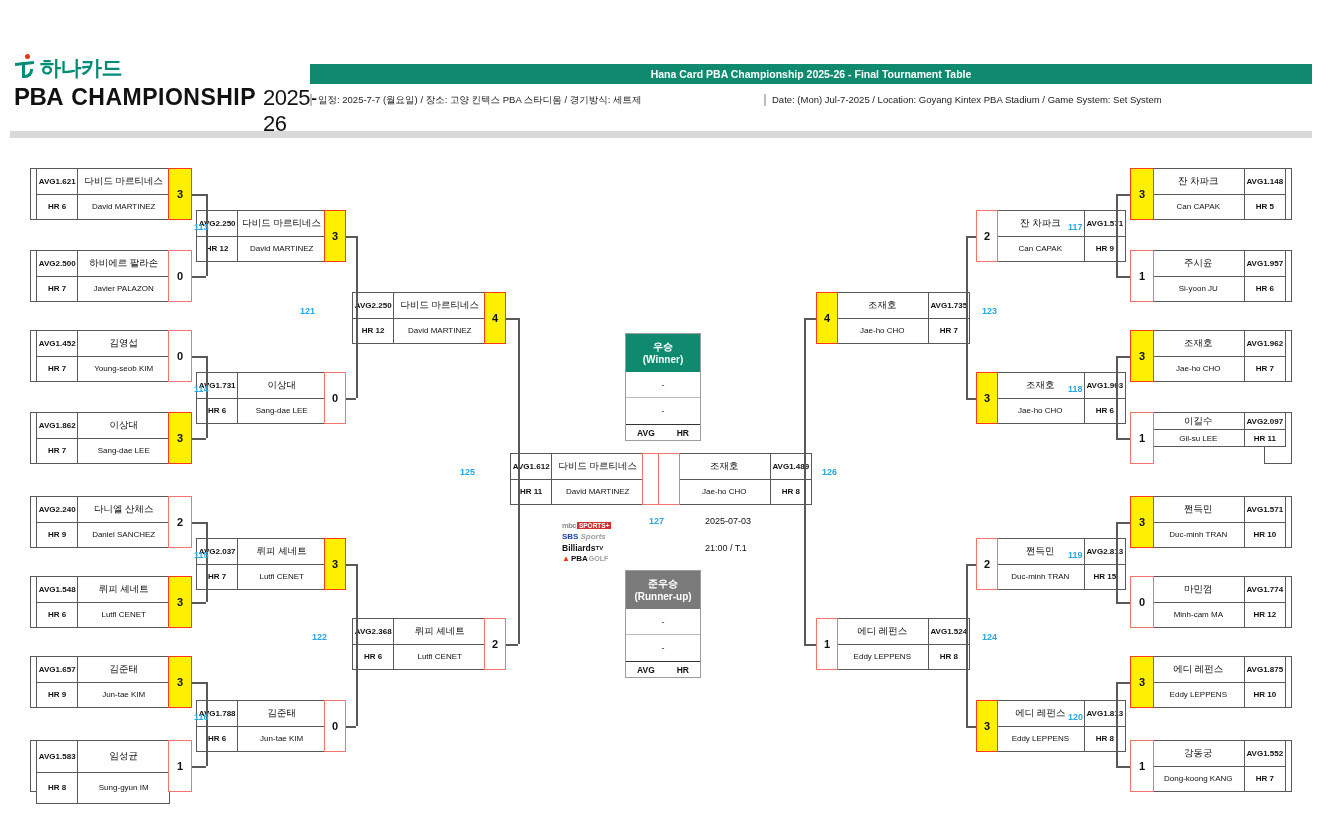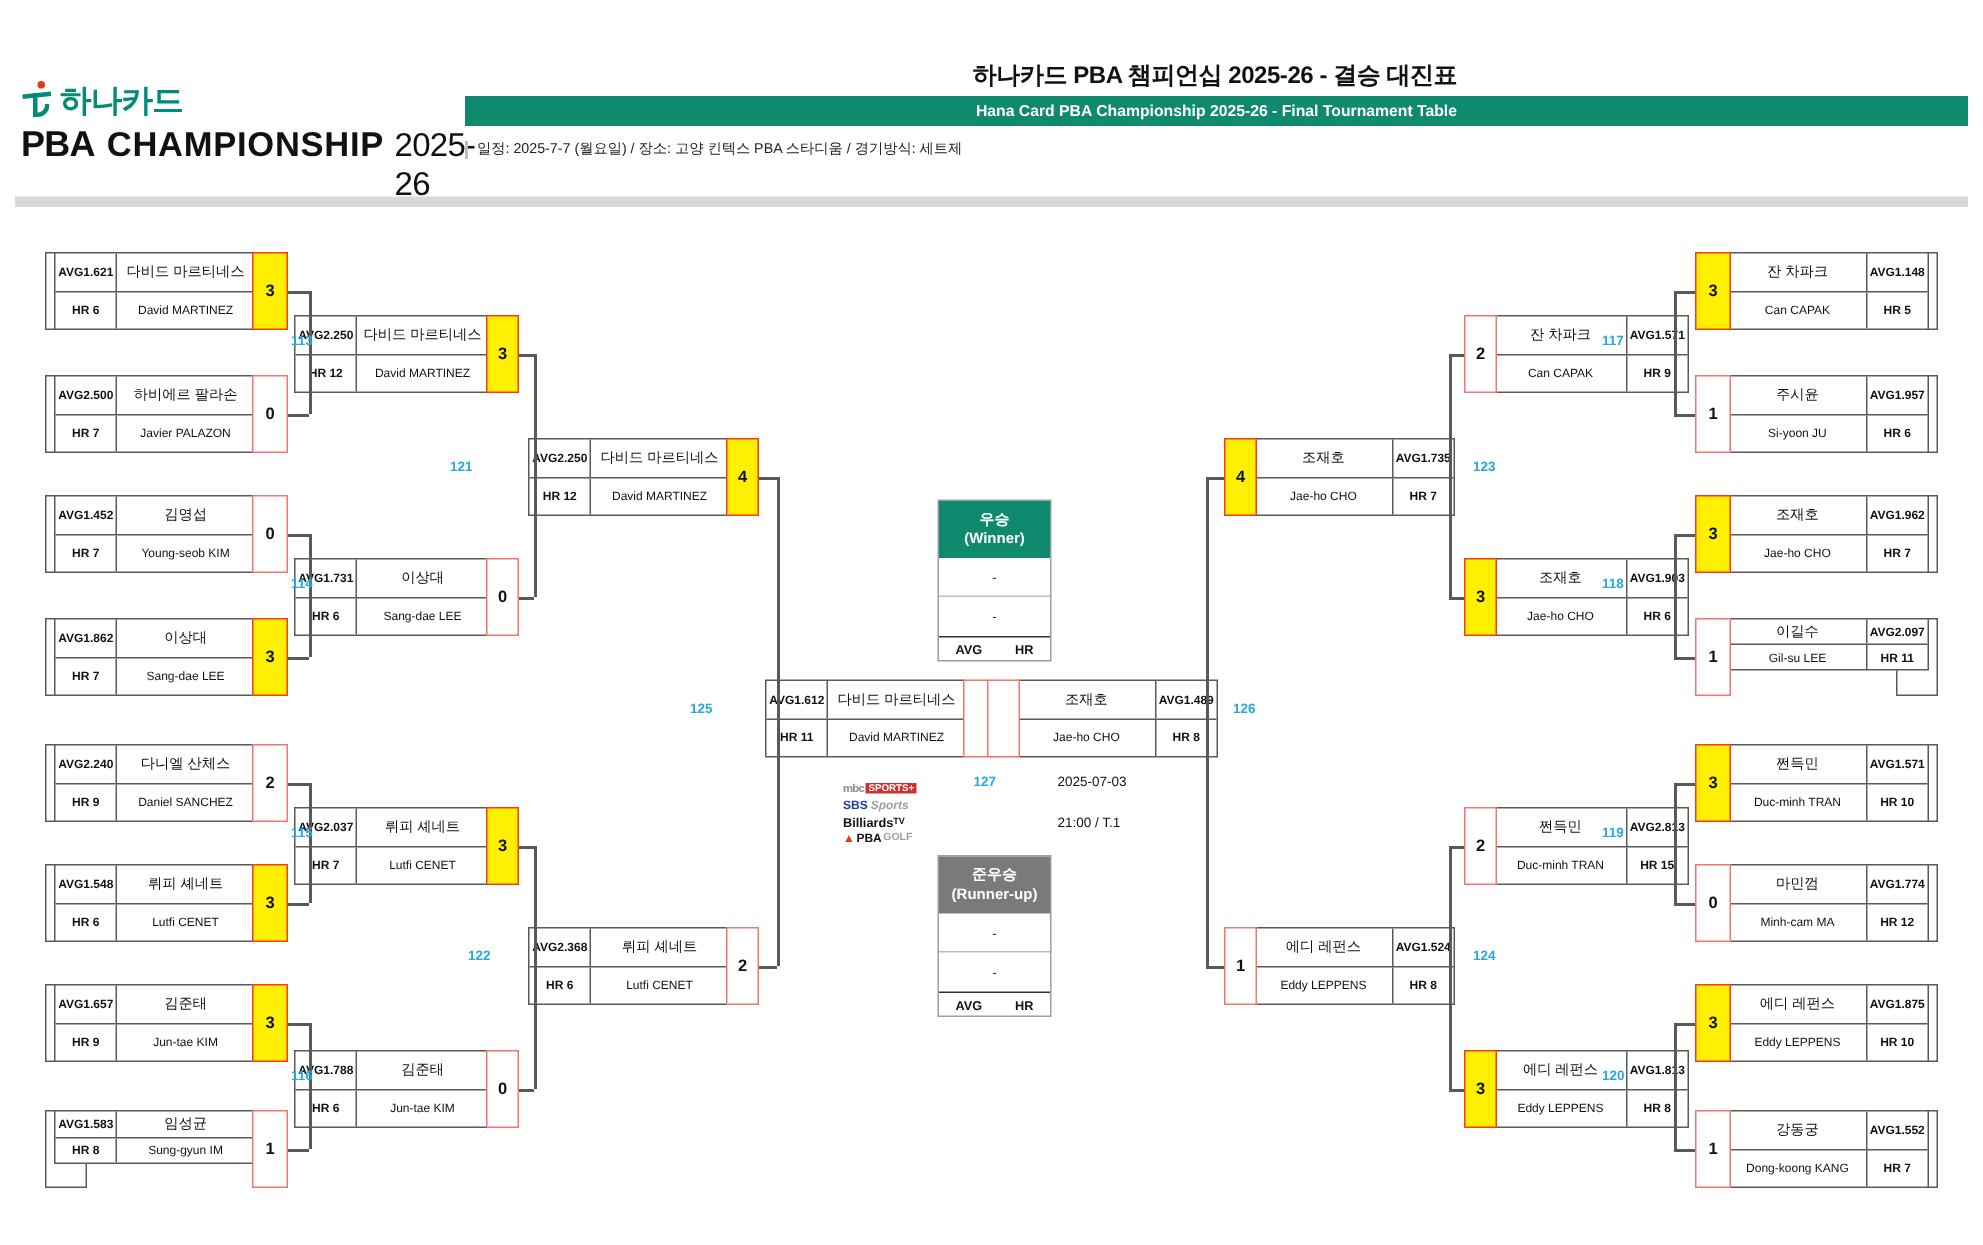--- a/index.html
+++ b/index.html
@@ -178,24 +178,24 @@
       </span>
       <span class="hana-text">하나카드</span>
     </div>
     <div class="pba-row">
       <span class="pba-word">PBA</span>
       <span class="pba-champ">CHAMPIONSHIP</span>
       <span class="pba-year">2025-26</span>
     </div>
   </div>
 
-  <div id="title-main">하나카드 PBA 챔피언십 2025-26 - 결승 대진표</div>
   <div id="title-band"></div>
   <div id="title-sub">Hana Card PBA Championship 2025-26 - Final Tournament Table</div>
   <div class="meta" id="meta-ko">일정: 2025-7-7 (월요일) / 장소: 고양 킨텍스 PBA 스타디움 / 경기방식: 세트제</div>
+  <div class="meta" id="meta-en">Date: (Mon) Jul-7-2025 / Location: Goyang Kintex PBA Stadium / Game System: Set System</div>
   <div id="divider"></div>
 
   <div id="bracket">
       <div class="seedbox" style="left:30px;top:168px;width:28px;height:52px;">97</div>
       <div class="card" style="left:36px;top:168px;width:134px;height:52px;">
         <div class="r" style="">
           <div class="cell stat sep-r" style="width:42px;">AVG1.621</div>
           <div class="cell name-ko" style="width:92px;">다비드 마르티네스</div>
         </div>
         <div class="r" style="">
@@ -270,21 +270,21 @@
           <div class="cell stat sep-r" style="width:42px;">AVG1.657</div>
           <div class="cell name-ko" style="width:92px;">김준태</div>
         </div>
         <div class="r" style="">
           <div class="cell stat sep-r" style="width:42px;">HR 9</div>
           <div class="cell name-en" style="width:92px;">Jun-tae KIM</div>
         </div>
       </div>
       <div class="score win" style="left:168px;top:656px;width:24px;height:52px;">3</div>
       <div class="seedbox" style="left:30px;top:740px;width:28px;height:52px;">104</div>
-      <div class="card" style="left:36px;top:740px;width:134px;height:36px;">
+      <div class="card" style="left:36px;top:740px;width:134px;height:64px;">
         <div class="r" style="">
           <div class="cell stat sep-r" style="width:42px;">AVG1.583</div>
           <div class="cell name-ko" style="width:92px;">임성균</div>
         </div>
         <div class="r" style="">
           <div class="cell stat sep-r" style="width:42px;">HR 8</div>
           <div class="cell name-en" style="width:92px;">Sung-gyun IM</div>
         </div>
       </div>
       <div class="score" style="left:168px;top:740px;width:24px;height:52px;">1</div>

